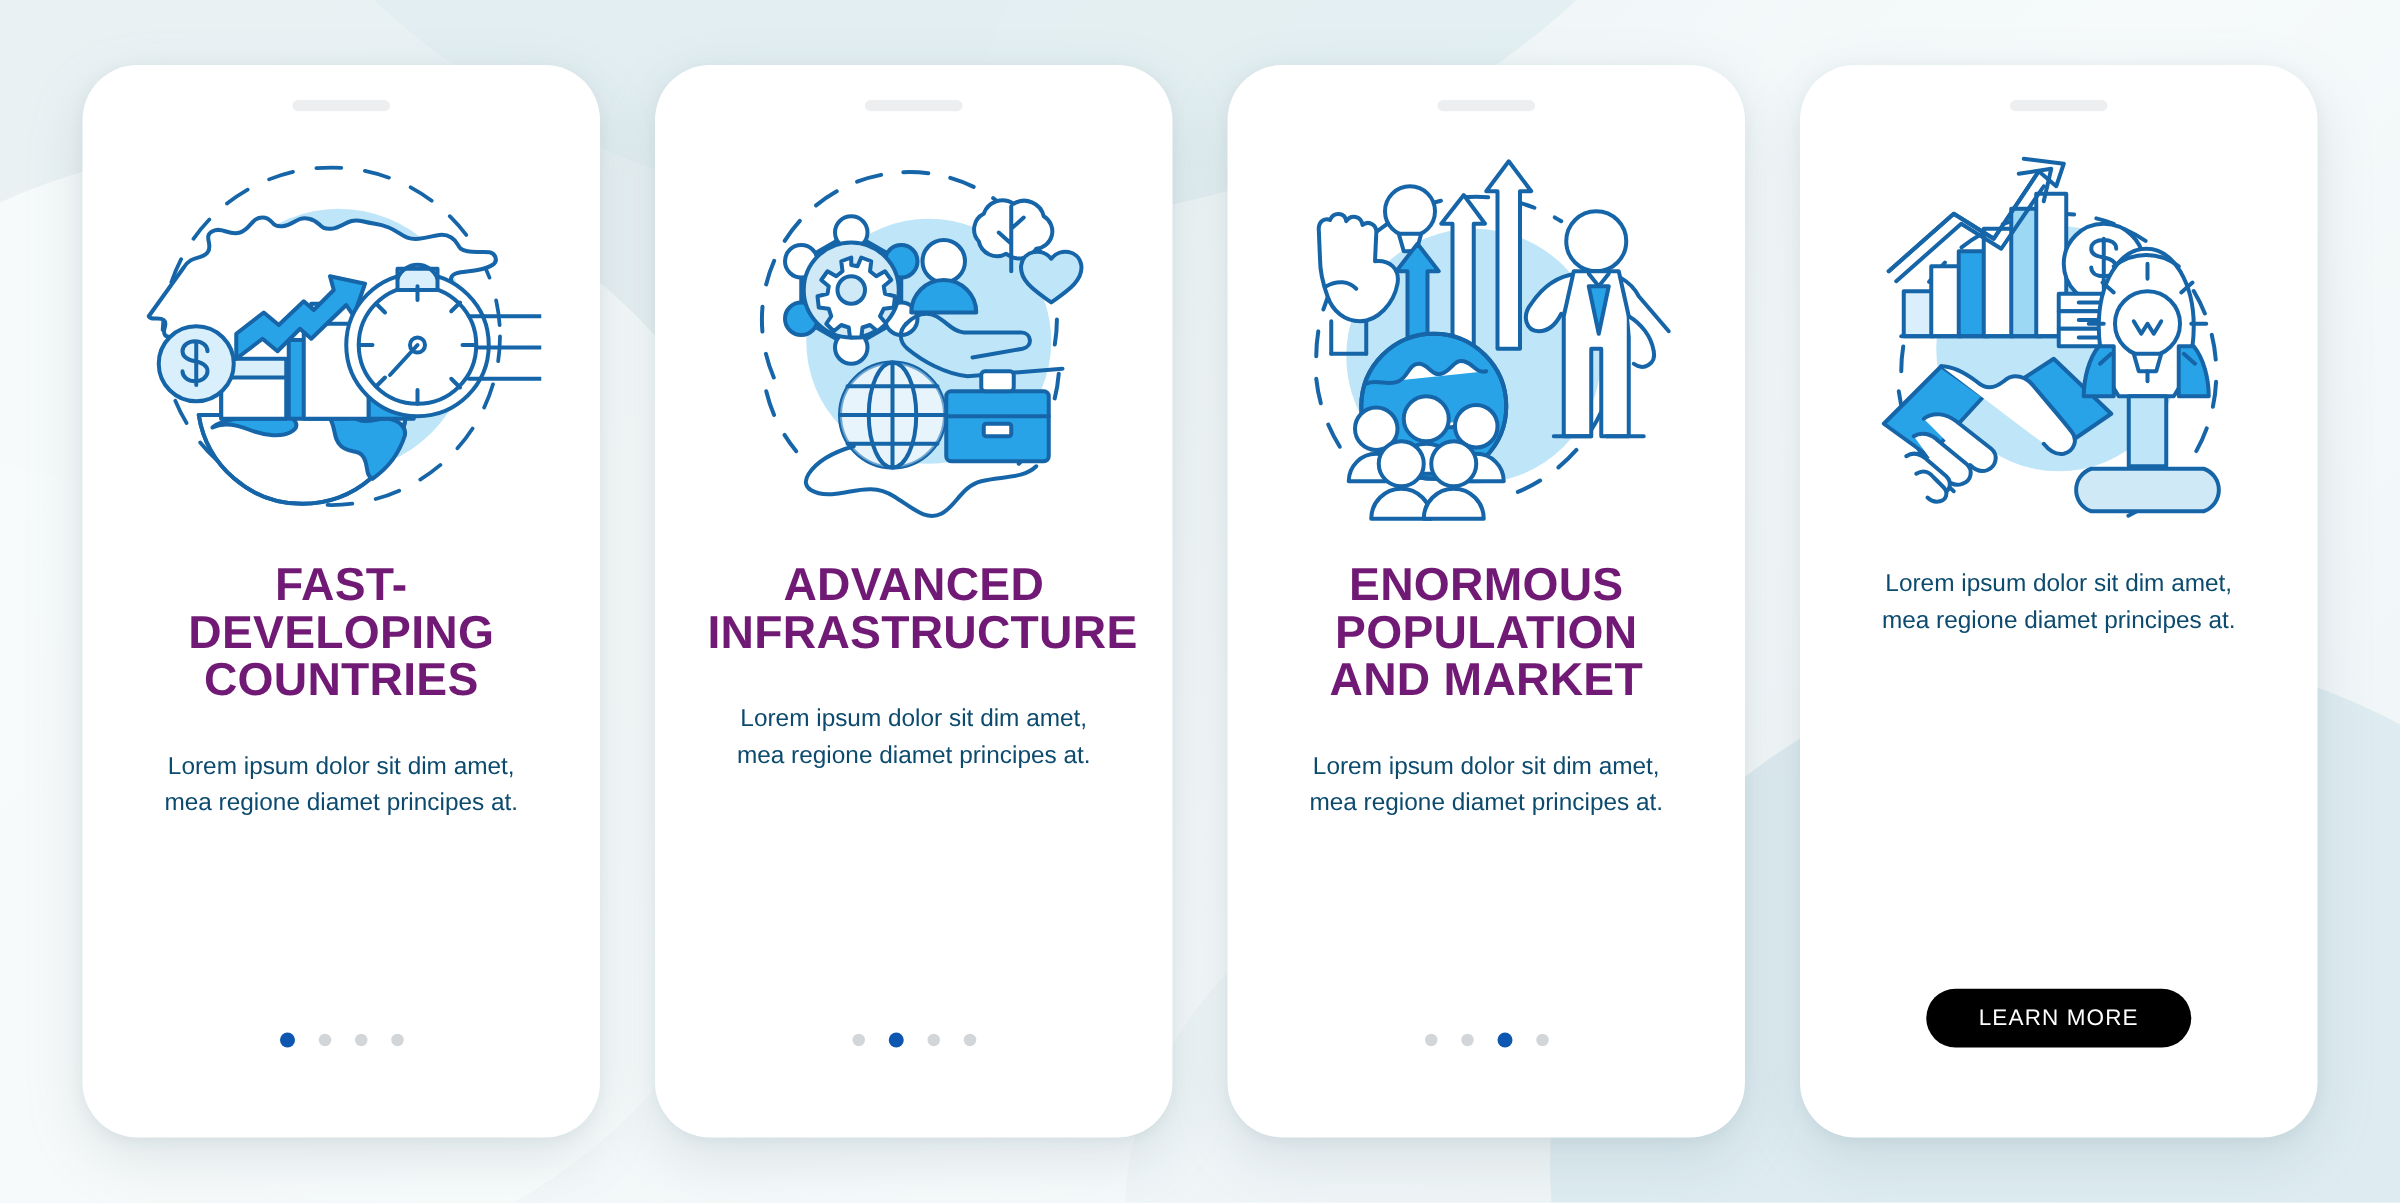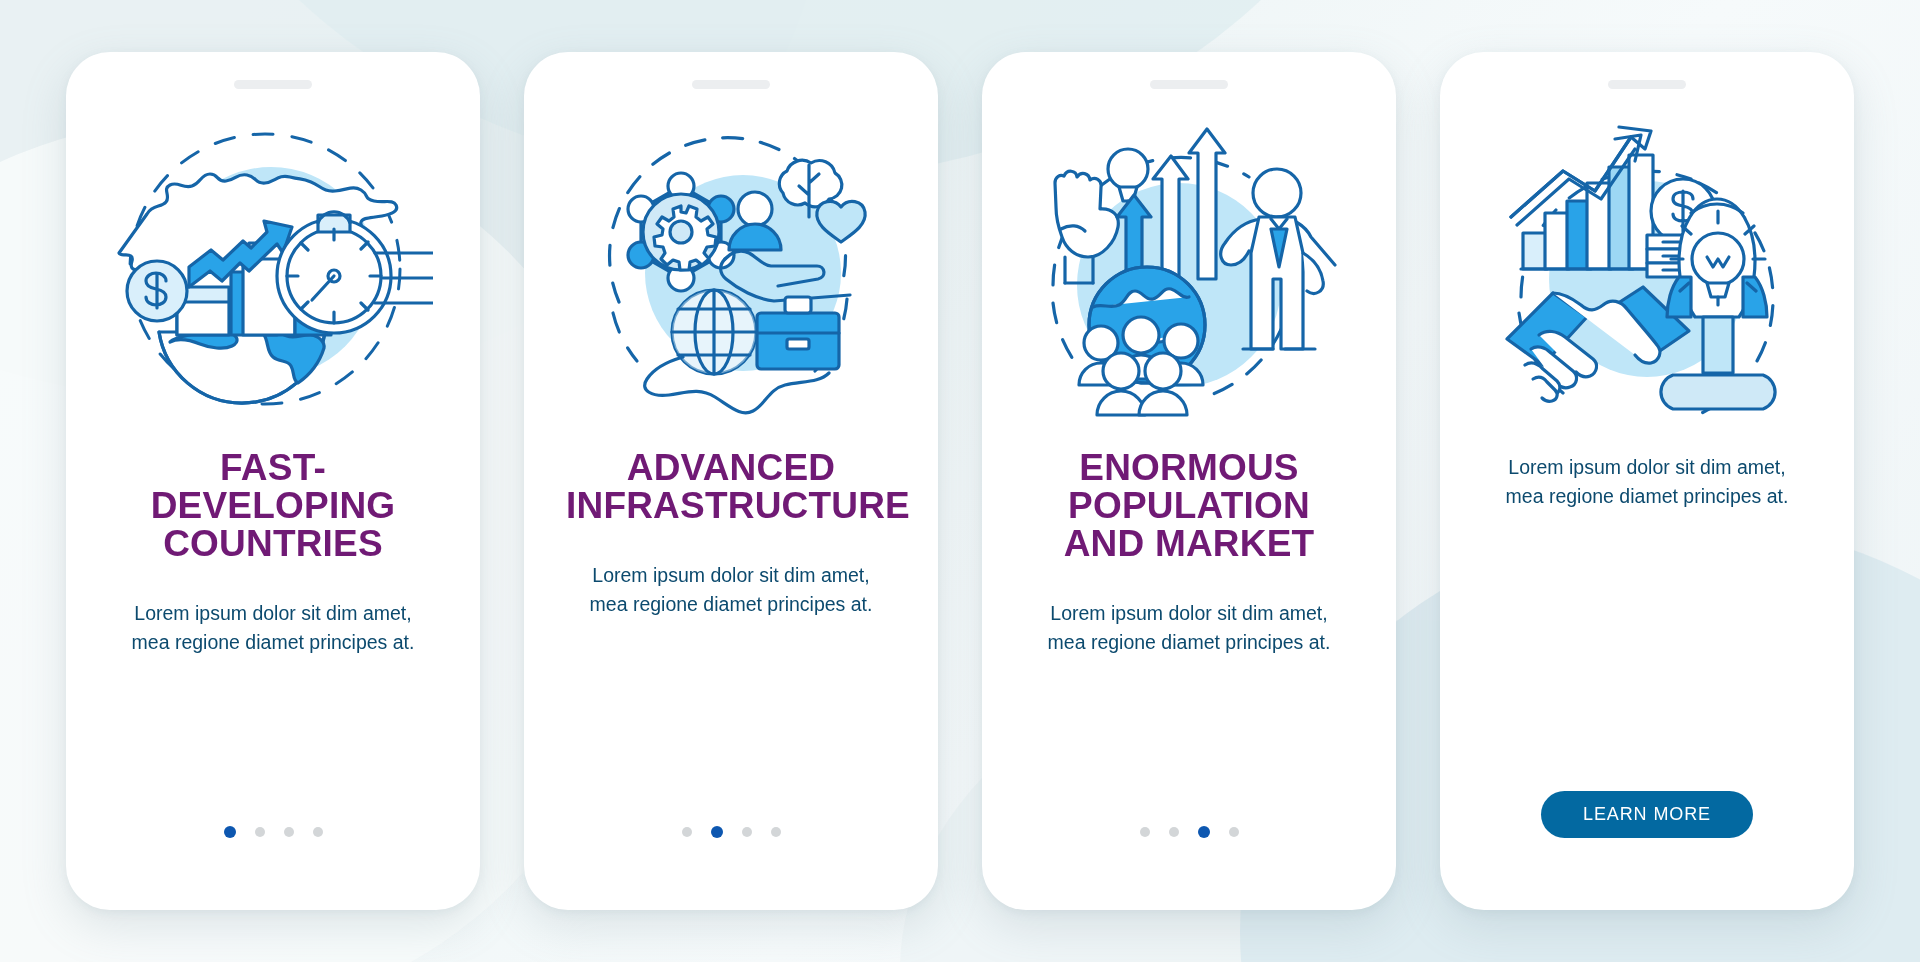--- a/index.html
+++ b/index.html
@@ -137,21 +137,21 @@
     background: #d3d6d8;
   }
   .dot.active {
     background: #0d57b0;
     width: 12px; height: 12px;
   }
 
   .cta {
     margin-bottom: 72px;
     flex: none;
-    background: #0369a1;
+    background: #000000;
     color: #ffffff;
     border: none;
     border-radius: 28px;
     padding: 0 42px;
     height: 47px;
     font-size: 18px;
     letter-spacing: .9px;
     font-family: "Liberation Sans", sans-serif;
     cursor: pointer;
   }

